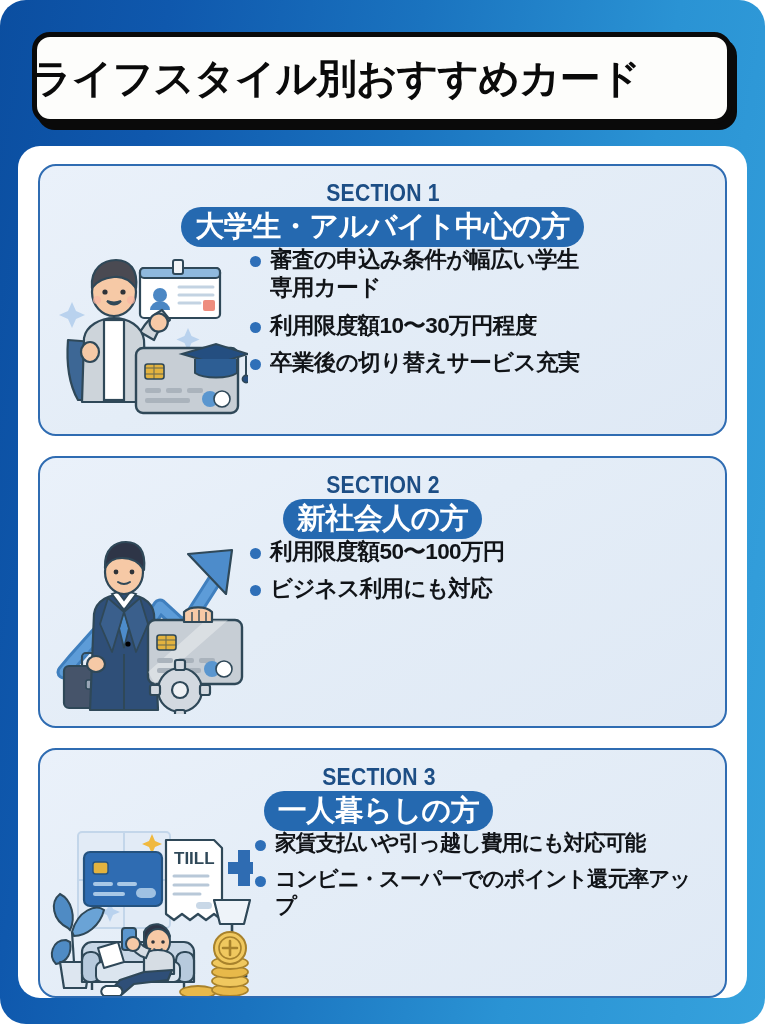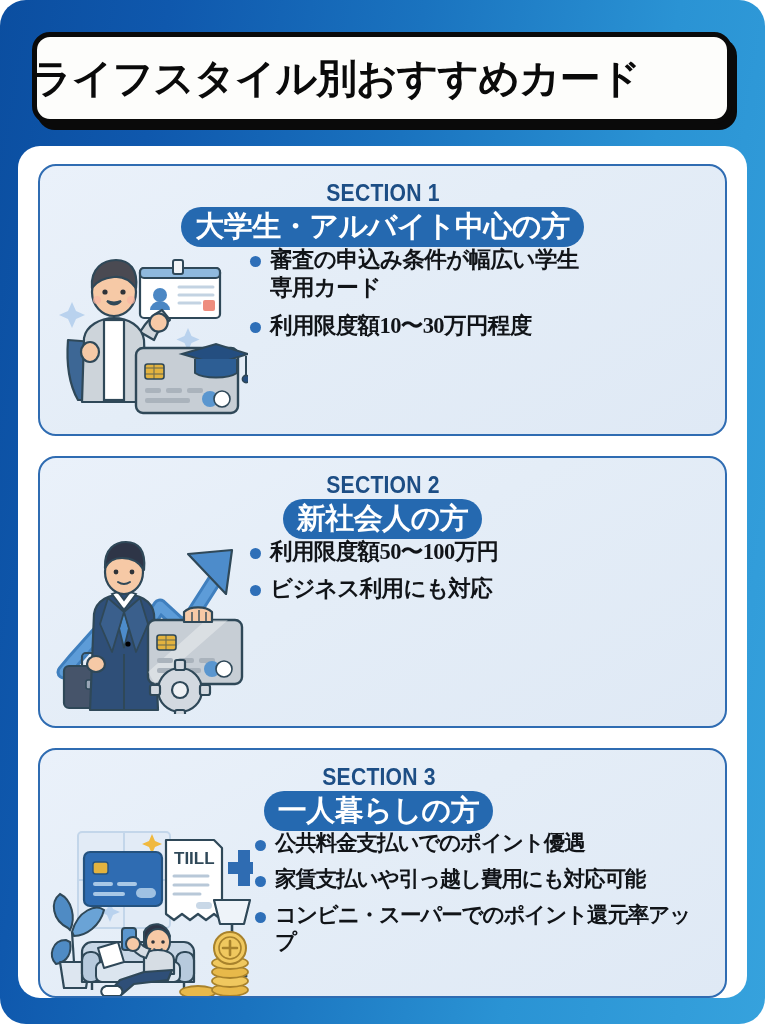--- a/index.html
+++ b/index.html
@@ -161,21 +161,21 @@
   .dot {
     flex: 0 0 auto;
     width: 11px;
     height: 11px;
     border-radius: 50%;
     background: #2e6fb8;
     margin-top: 10px;
     margin-right: 9px;
   }
   .btext {
-    font-family: Liberation Serif, serif;
+    font-family: Liberation Sans, sans-serif;
     font-weight: 700;
     font-size: 22.5px;
     line-height: 1.26;
     color: #111418;
     letter-spacing: -0.6px;
   }
   .s3 .btext { font-size: 21.5px; letter-spacing: -1.1px; }
   .s3 .illus { width: 205px; }
 </style>
 </head>
@@ -265,20 +265,24 @@
         <div class="bullets">
           <div class="bullet">
             <span class="dot"></span>
             <span class="btext" style="white-space:pre-line">審査の申込み条件が幅広い学生
 専用カード</span>
           </div>
           <div class="bullet">
             <span class="dot"></span>
             <span class="btext" style="white-space:pre-line">利用限度額10〜30万円程度</span>
           </div>
+          <div class="bullet">
+            <span class="dot"></span>
+            <span class="btext" style="white-space:pre-line">卒業後の切り替えサービス充実</span>
+          </div>
         </div>
       </div>
     </div>
 
     <div class="section-card s2">
       <div class="sec-head">
         <div class="sec-label">SECTION 2</div>
         <div class="sec-pill center">
           <span class="ptext">新社会人の方</span>
         </div>
@@ -444,24 +448,20 @@
               <ellipse cx="182" cy="139" rx="18" ry="6" fill="#f0c85f" stroke="#a8822c" stroke-width="1.8"></ellipse>
               <circle cx="182" cy="124" r="16" fill="#f0c85f" stroke="#a8822c" stroke-width="2"></circle>
               <circle cx="182" cy="124" r="11" fill="none" stroke="#a8822c" stroke-width="1.6"></circle>
               <path d="M182 117 v14 M175 124 h14" stroke="#a8822c" stroke-width="2.6" stroke-linecap="round"></path>
             </g>
           </svg>
         </div>
         <div class="bullets">
           <div class="bullet">
             <span class="dot"></span>
-            <span class="btext" style="white-space:pre-line">公共料金支払いでのポイント優遇</span>
-          </div>
-          <div class="bullet">
-            <span class="dot"></span>
             <span class="btext" style="white-space:pre-line">家賃支払いや引っ越し費用にも対応可能</span>
           </div>
           <div class="bullet">
             <span class="dot"></span>
             <span class="btext" style="white-space:pre-line">コンビニ・スーパーでのポイント還元率アップ</span>
           </div>
         </div>
       </div>
     </div>
 

